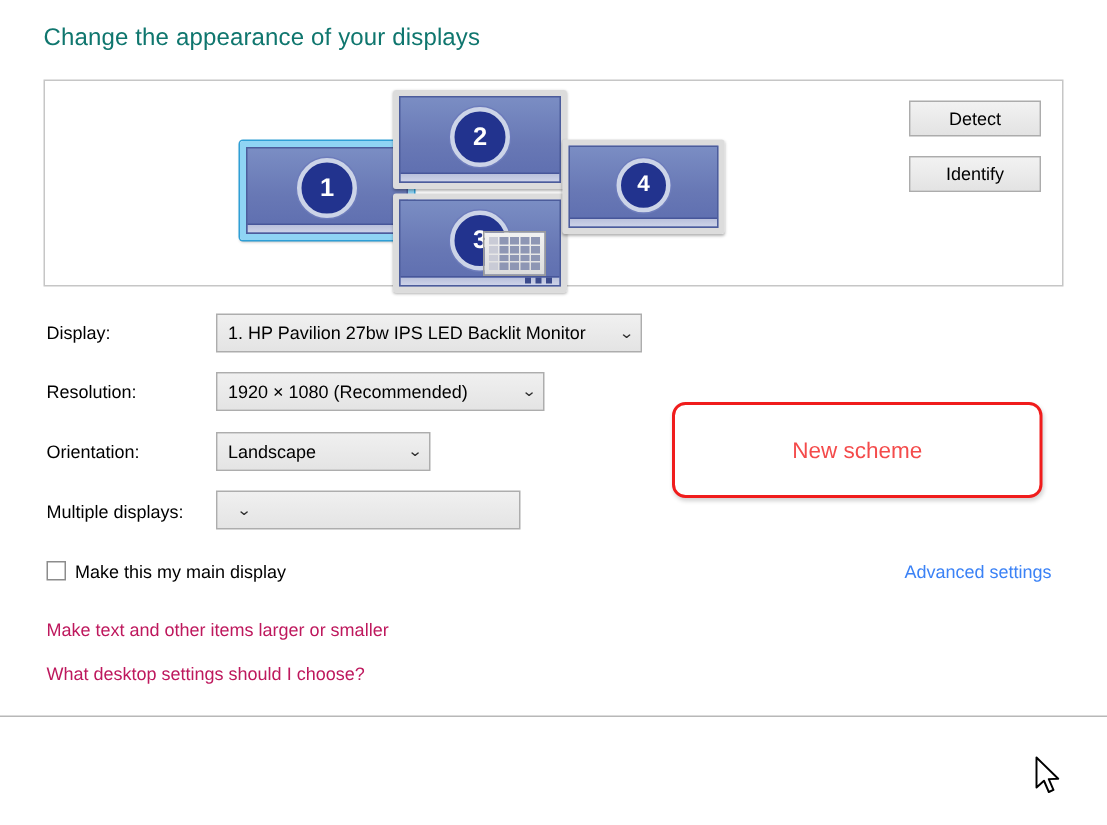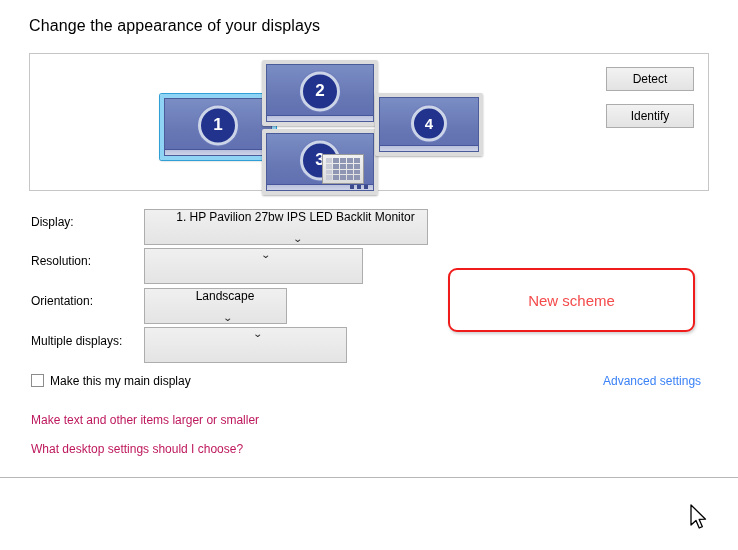--- a/index.html
+++ b/index.html
@@ -16,21 +16,21 @@
     overflow: hidden;
     position: relative;
   }
 
   
   #page-title {
     position: absolute;
     left: 29px;
     top: 17px;
     font-size: 16px;
-    color: #000000;
+    color: #0f766e;
     white-space: nowrap;
     letter-spacing: 0.1px;
   }
 
   
   #preview-panel {
     position: absolute;
     left: 29px;
     top: 53px;
     width: 680px;
@@ -164,30 +164,29 @@
     position: absolute;
     font-size: 12px;
     color: #000000;
     white-space: nowrap;
   }
   .combo {
     position: absolute;
     box-sizing: border-box;
     background: linear-gradient(180deg, #f0f0f0 0%, #e4e4e4 100%);
     border: 1px solid #adadad;
-    height: 36px;
+    height: 26px;
     display: flex;
     align-items: center;
     font-size: 12px;
     color: #000000;
-    padding-left: 23px;
+    padding-left: 7px;
     padding-right: 4px;
     white-space: nowrap;
     cursor: default;
-    flex-direction: column;
   }
   .combo .combo-text { flex: 1 1 auto; }
   .combo .chev {
     flex: 0 0 auto;
     font-size: 10px;
     color: #2b2b2b;
     padding-left: 6px;
     padding-right: 2px;
     transform: scaleX(1.25);
   }
@@ -354,20 +353,21 @@
 <button class="btn" id="identify-button">Identify</button>
 
 <div class="form-label" id="label-display">Display:</div>
 <div class="combo" id="display-combo">
   <span class="combo-text">1. HP Pavilion 27bw IPS LED Backlit Monitor</span>
   <span class="chev">⌄</span>
 </div>
 
 <div class="form-label" id="label-resolution">Resolution:</div>
 <div class="combo" id="resolution-combo">
+  <span class="combo-text">1920 × 1080 (Recommended)</span>
   <span class="chev">⌄</span>
 </div>
 
 <div class="form-label" id="label-orientation">Orientation:</div>
 <div class="combo" id="orientation-combo">
   <span class="combo-text">Landscape</span>
   <span class="chev">⌄</span>
 </div>
 
 <div class="form-label" id="label-multiple">Multiple displays:</div>

